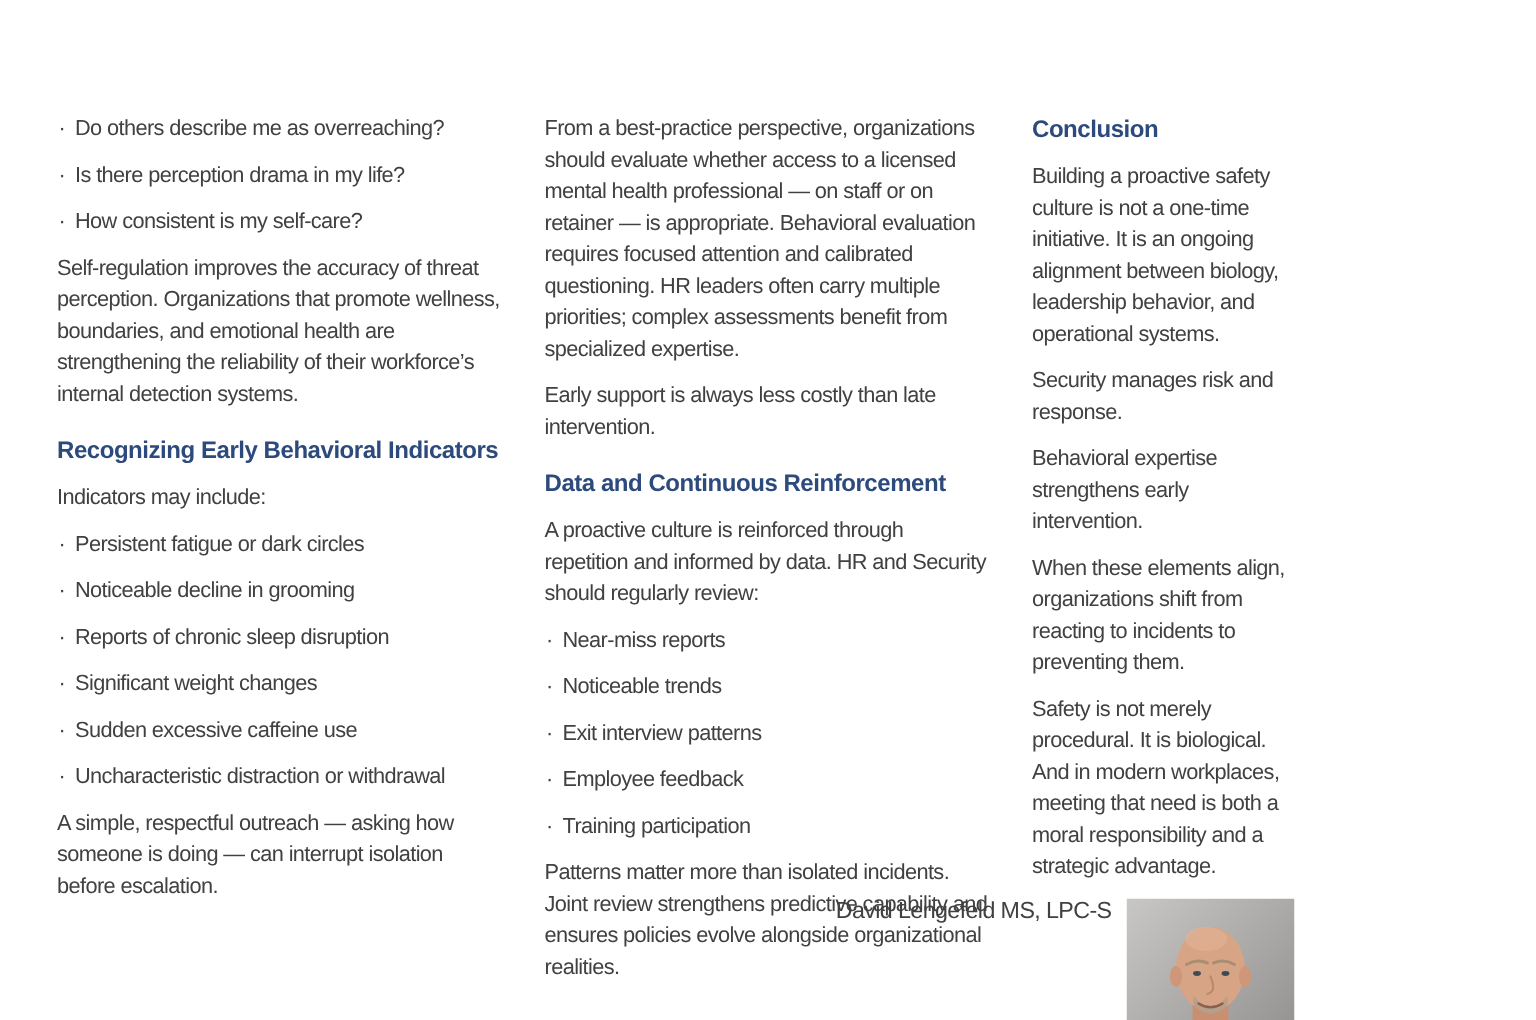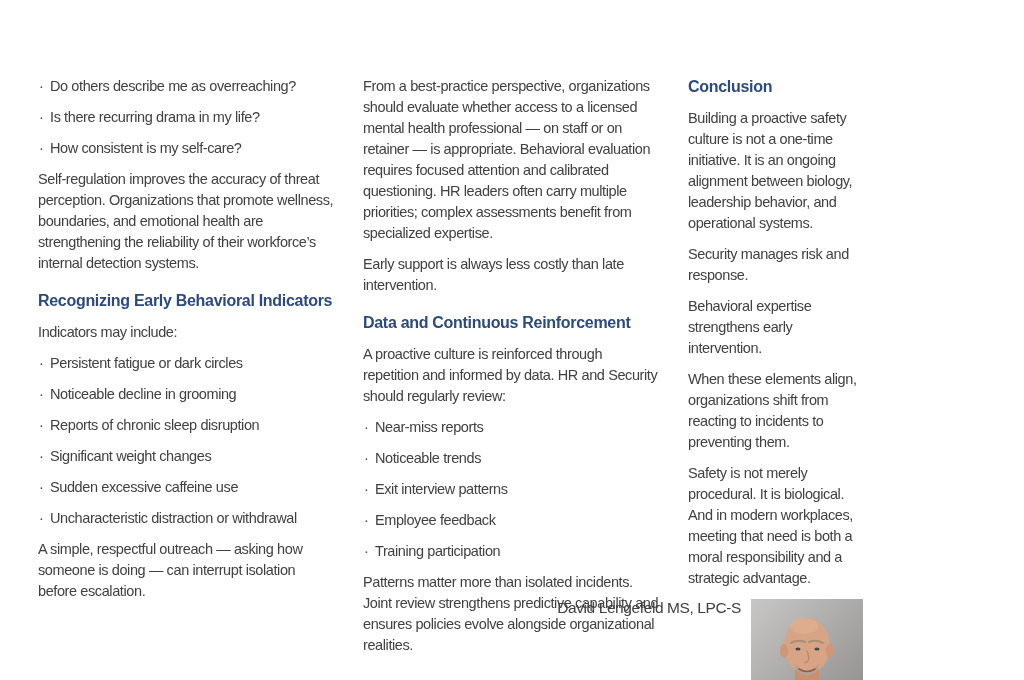--- a/index.html
+++ b/index.html
@@ -96,21 +96,21 @@
 </style>
 </head>
 <body style="background: rgb(255, 255, 255);">
 
 <div class="page">
 
   <div class="col">
     <div class="blocks">
         <ul class="bullets">
           <li>Do others describe me as overreaching?</li>
-          <li>Is there recurring drama in my life?</li>
+          <li>Is there perception drama in my life?</li>
           <li>How consistent is my self-care?</li>
         </ul>
         <p class="para">Self-regulation improves the accuracy of threat perception. Organizations that promote wellness, boundaries, and emotional health are strengthening the reliability of their workforce’s internal detection systems.</p>
         <h2 class="heading">Recognizing Early Behavioral Indicators</h2>
         <p class="para">Indicators may include:</p>
         <ul class="bullets">
           <li>Persistent fatigue or dark circles</li>
           <li>Noticeable decline in grooming</li>
           <li>Reports of chronic sleep disruption</li>
           <li>Significant weight changes</li>

